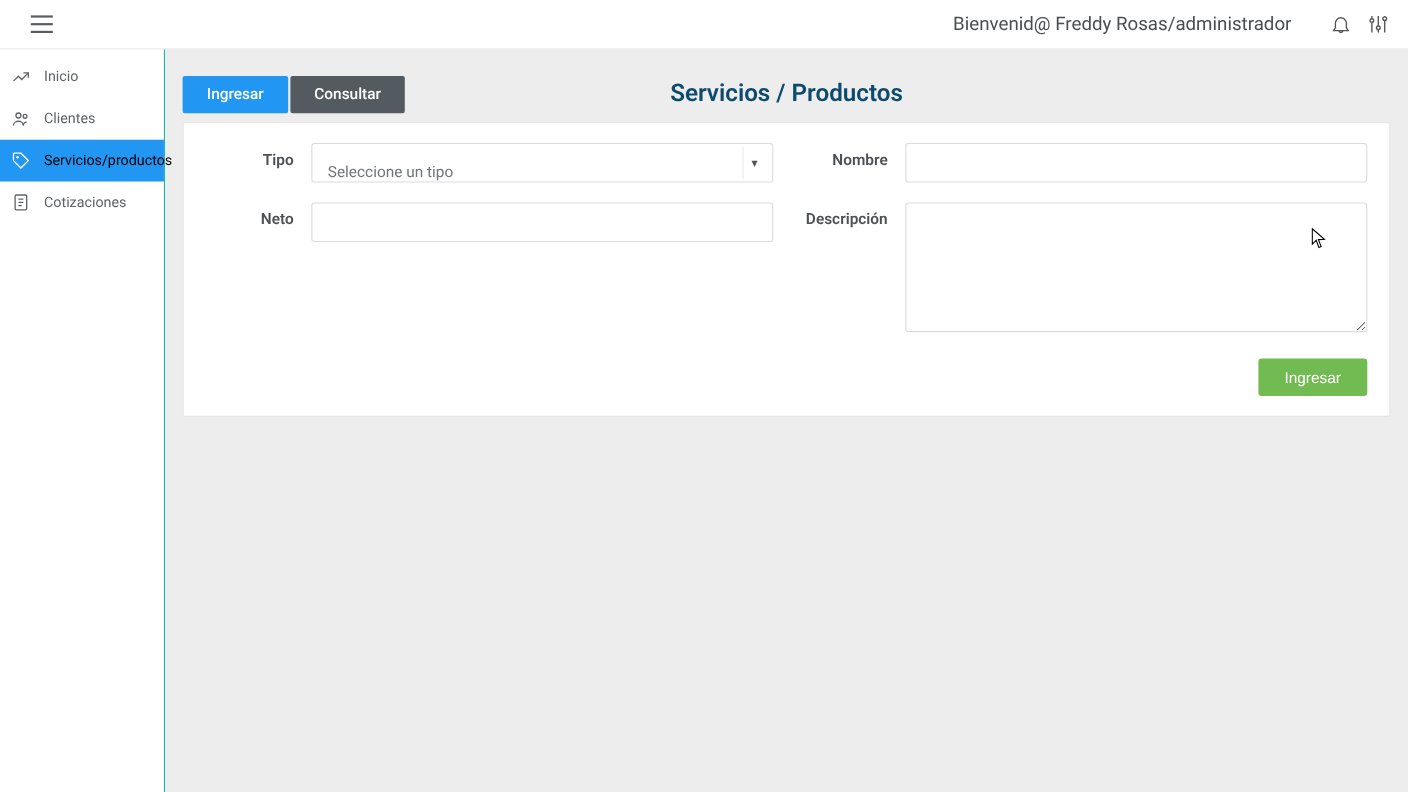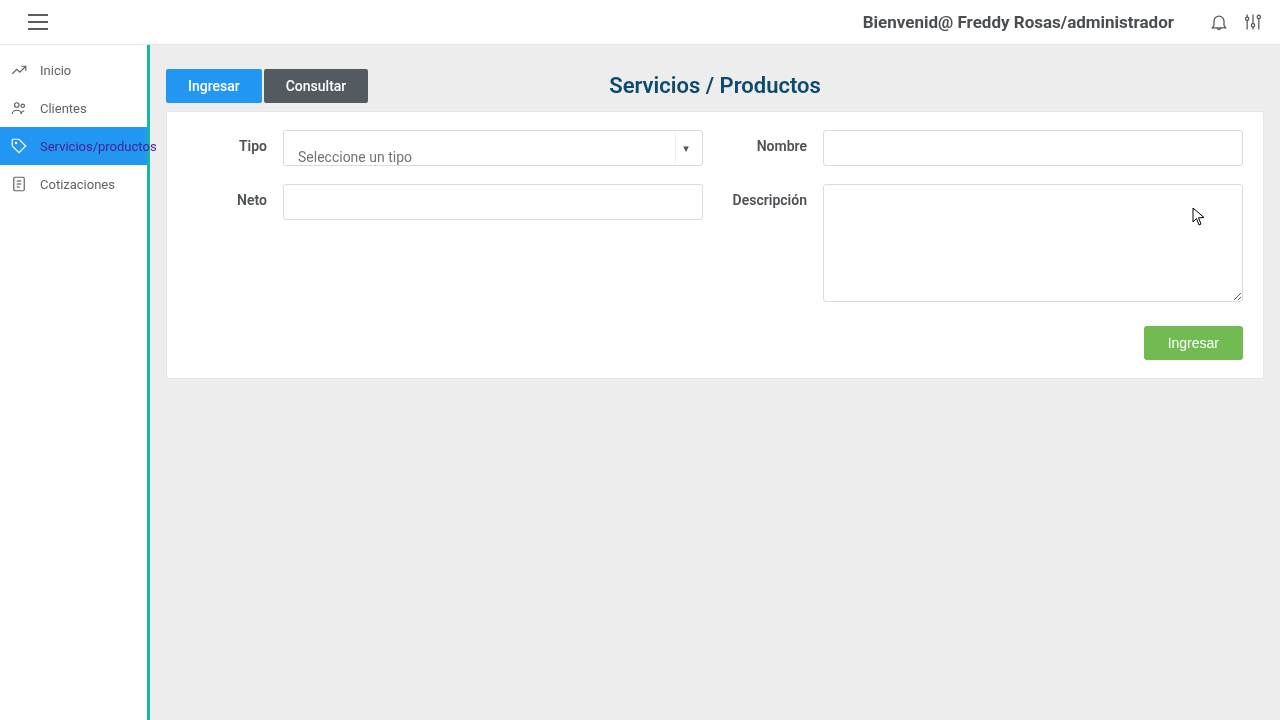--- a/index.html
+++ b/index.html
@@ -51,58 +51,58 @@
     width: 20px; height: 16px;
     display: flex; flex-direction: column; justify-content: space-between;
     cursor: pointer;
   }
   .hamburger span {
     display: block; height: 2px; background: #5a5e60; width: 100%;
   }
   .topbar-spacer { flex: 1; }
   .welcome {
     font-size: 17px;
-    font-weight: 700;
+    font-weight: 400;
     color: #4a4e50;
     margin-right: 22px;
   }
   .top-icon {
     width: 22px; height: 22px;
     display: flex; align-items: center; justify-content: center;
     color: #666a6c;
     margin-left: 12px;
     cursor: pointer;
   }
   .top-icon svg { width: 20px; height: 20px; stroke: #555; fill: none; stroke-width: 1.5; }
 
   
   .sidebar {
     position: absolute; top: 45px; left: 0; bottom: 0;
     width: 150px;
     background: #ffffff;
-    border-right: 3px solid #14b8a6;
+    border-right: 1px solid #14b8a6;
     padding-top: 6px;
   }
   .side-item {
     display: flex; align-items: center;
     height: 38px;
     padding-left: 10px;
     gap: 12px;
     font-size: 13px;
     color: #5f6366;
     cursor: pointer;
   }
   .side-item .side-icon {
     width: 18px; height: 18px;
     display: flex; align-items: center; justify-content: center;
   }
   .side-item .side-icon svg { width: 18px; height: 18px; stroke: #5f6366; fill: none; stroke-width: 1.6; }
   .side-item.active {
     background: #2196f3;
-    color: #4c1d95;
+    color: #000000;
   }
   .side-item.active .side-icon svg { stroke: #ffffff; }
   .side-item.active .side-icon .tag-fill { fill: #ffffff; stroke: none; }
 
   
   .main {
     position: absolute; top: 45px; left: 150px; right: 0; bottom: 0;
     padding: 24px 16px 16px 16px;
   }
   .page-title {

